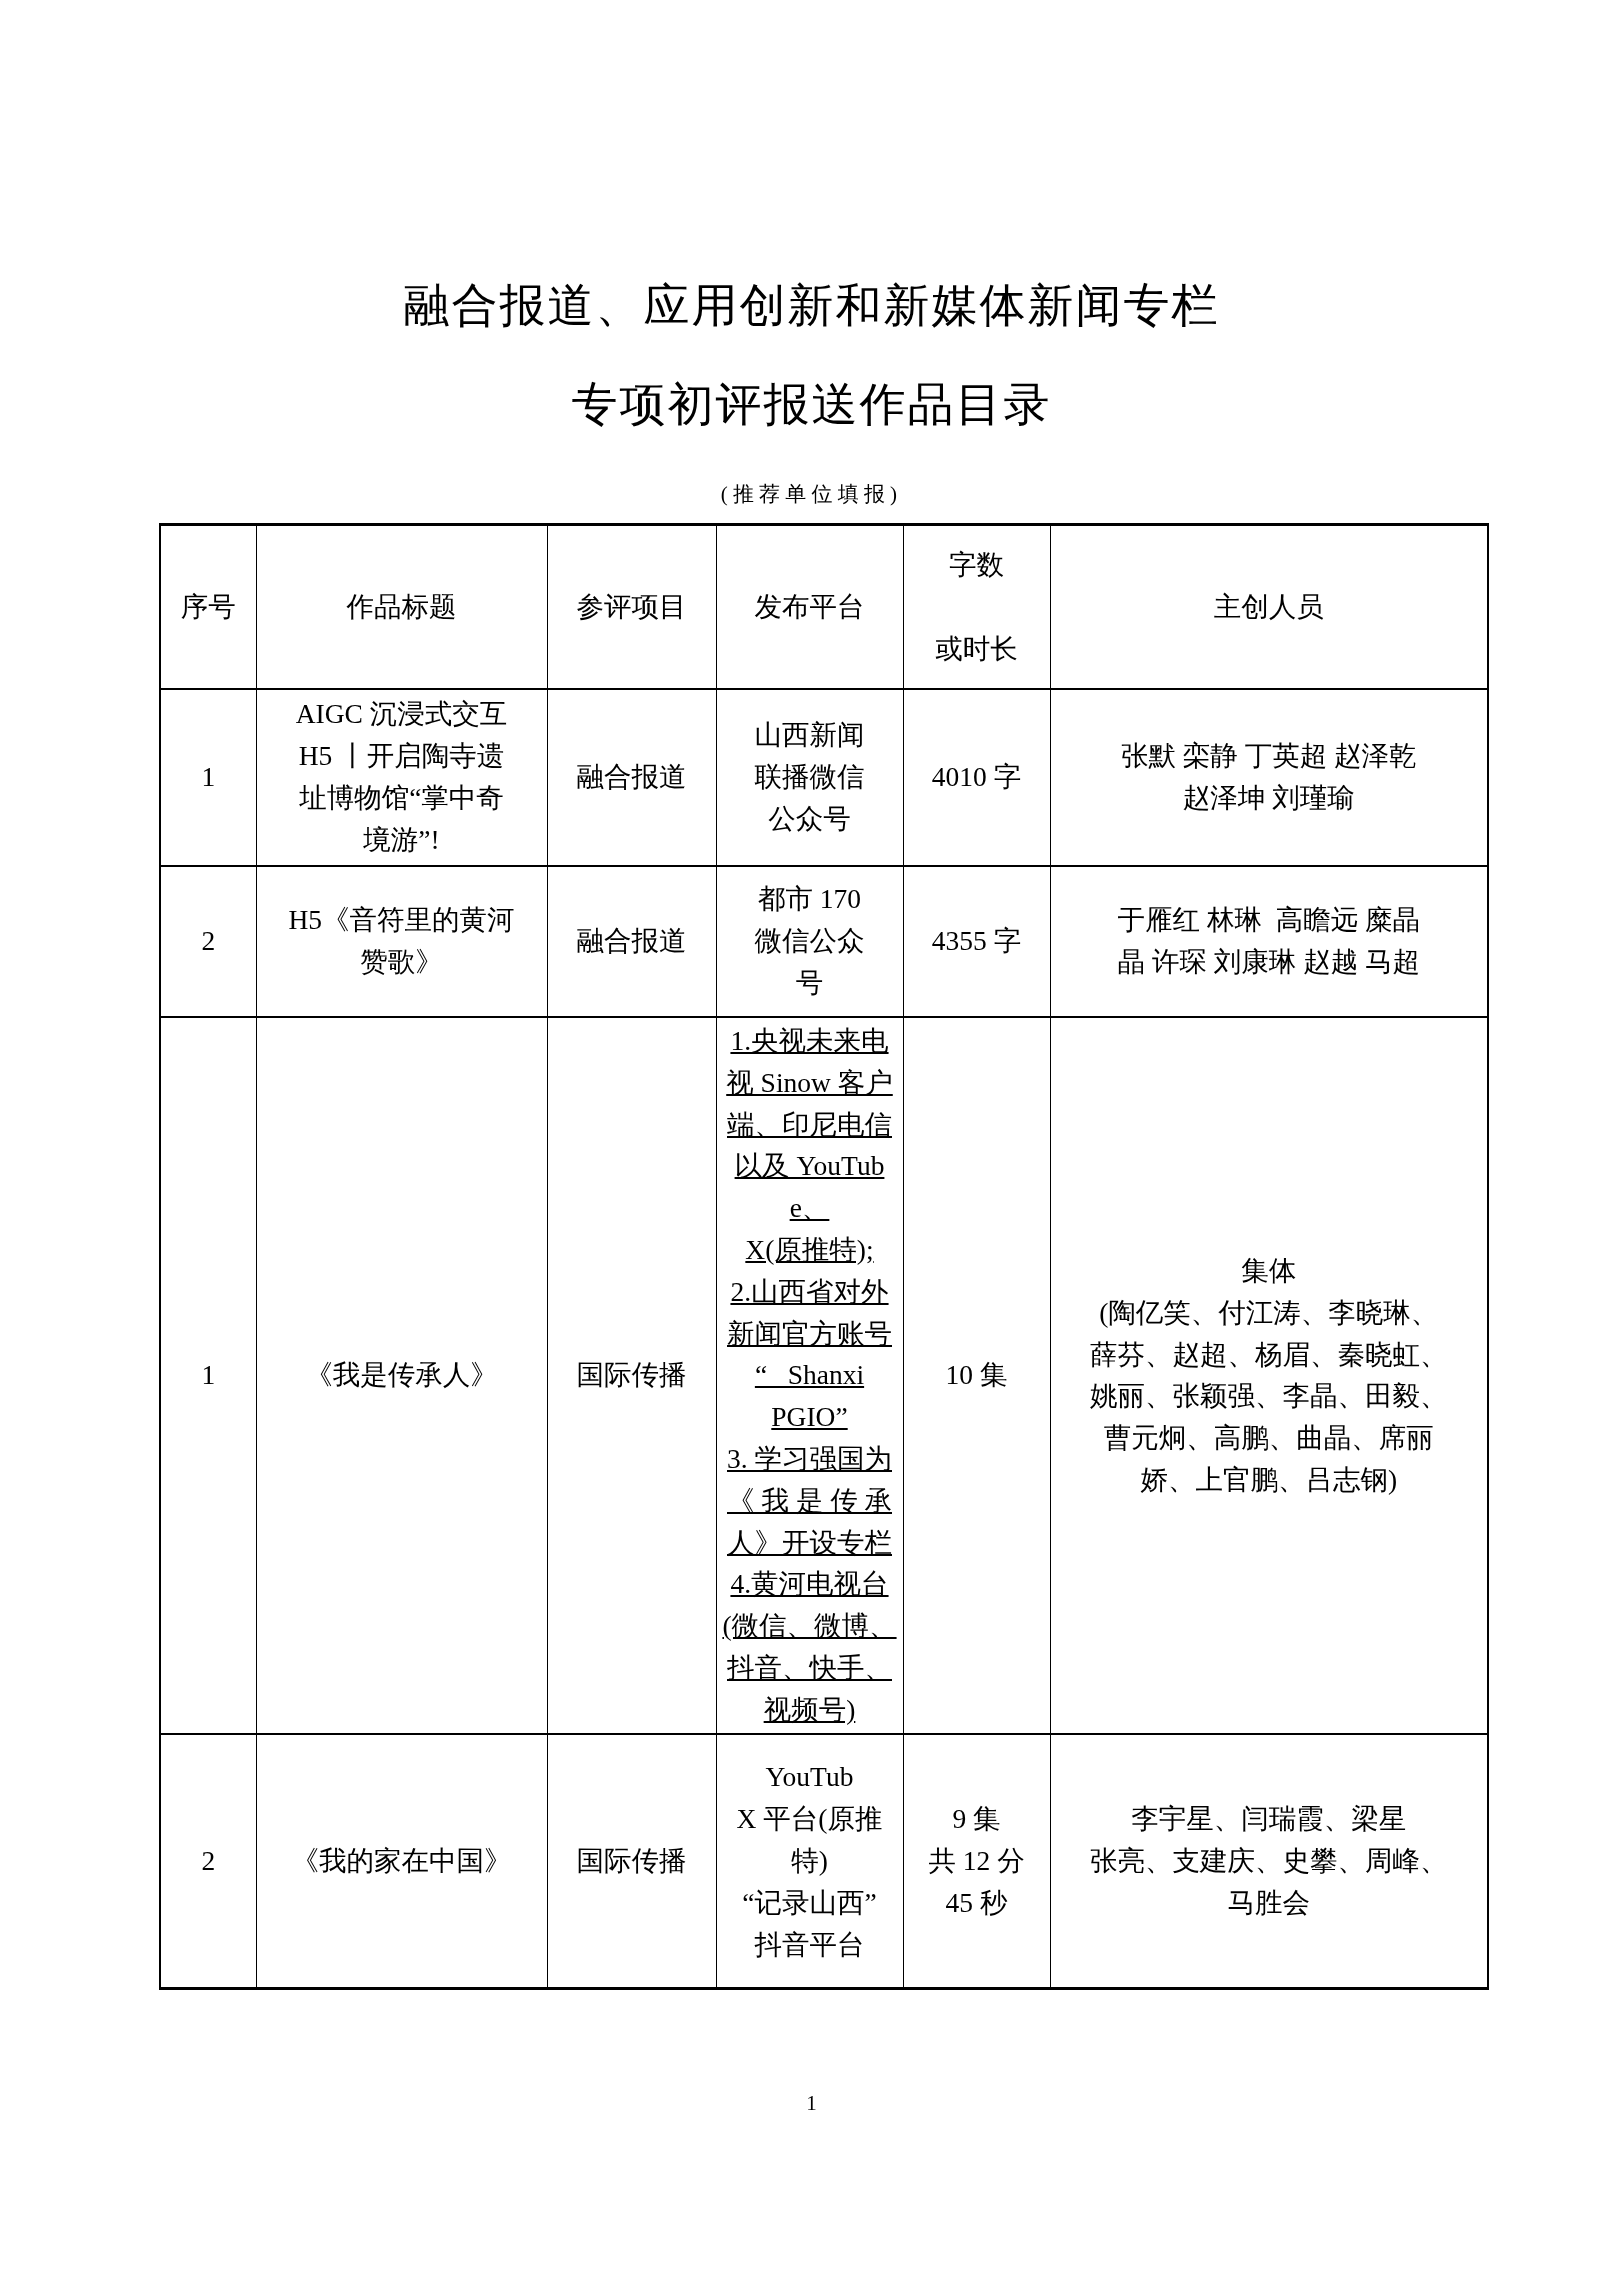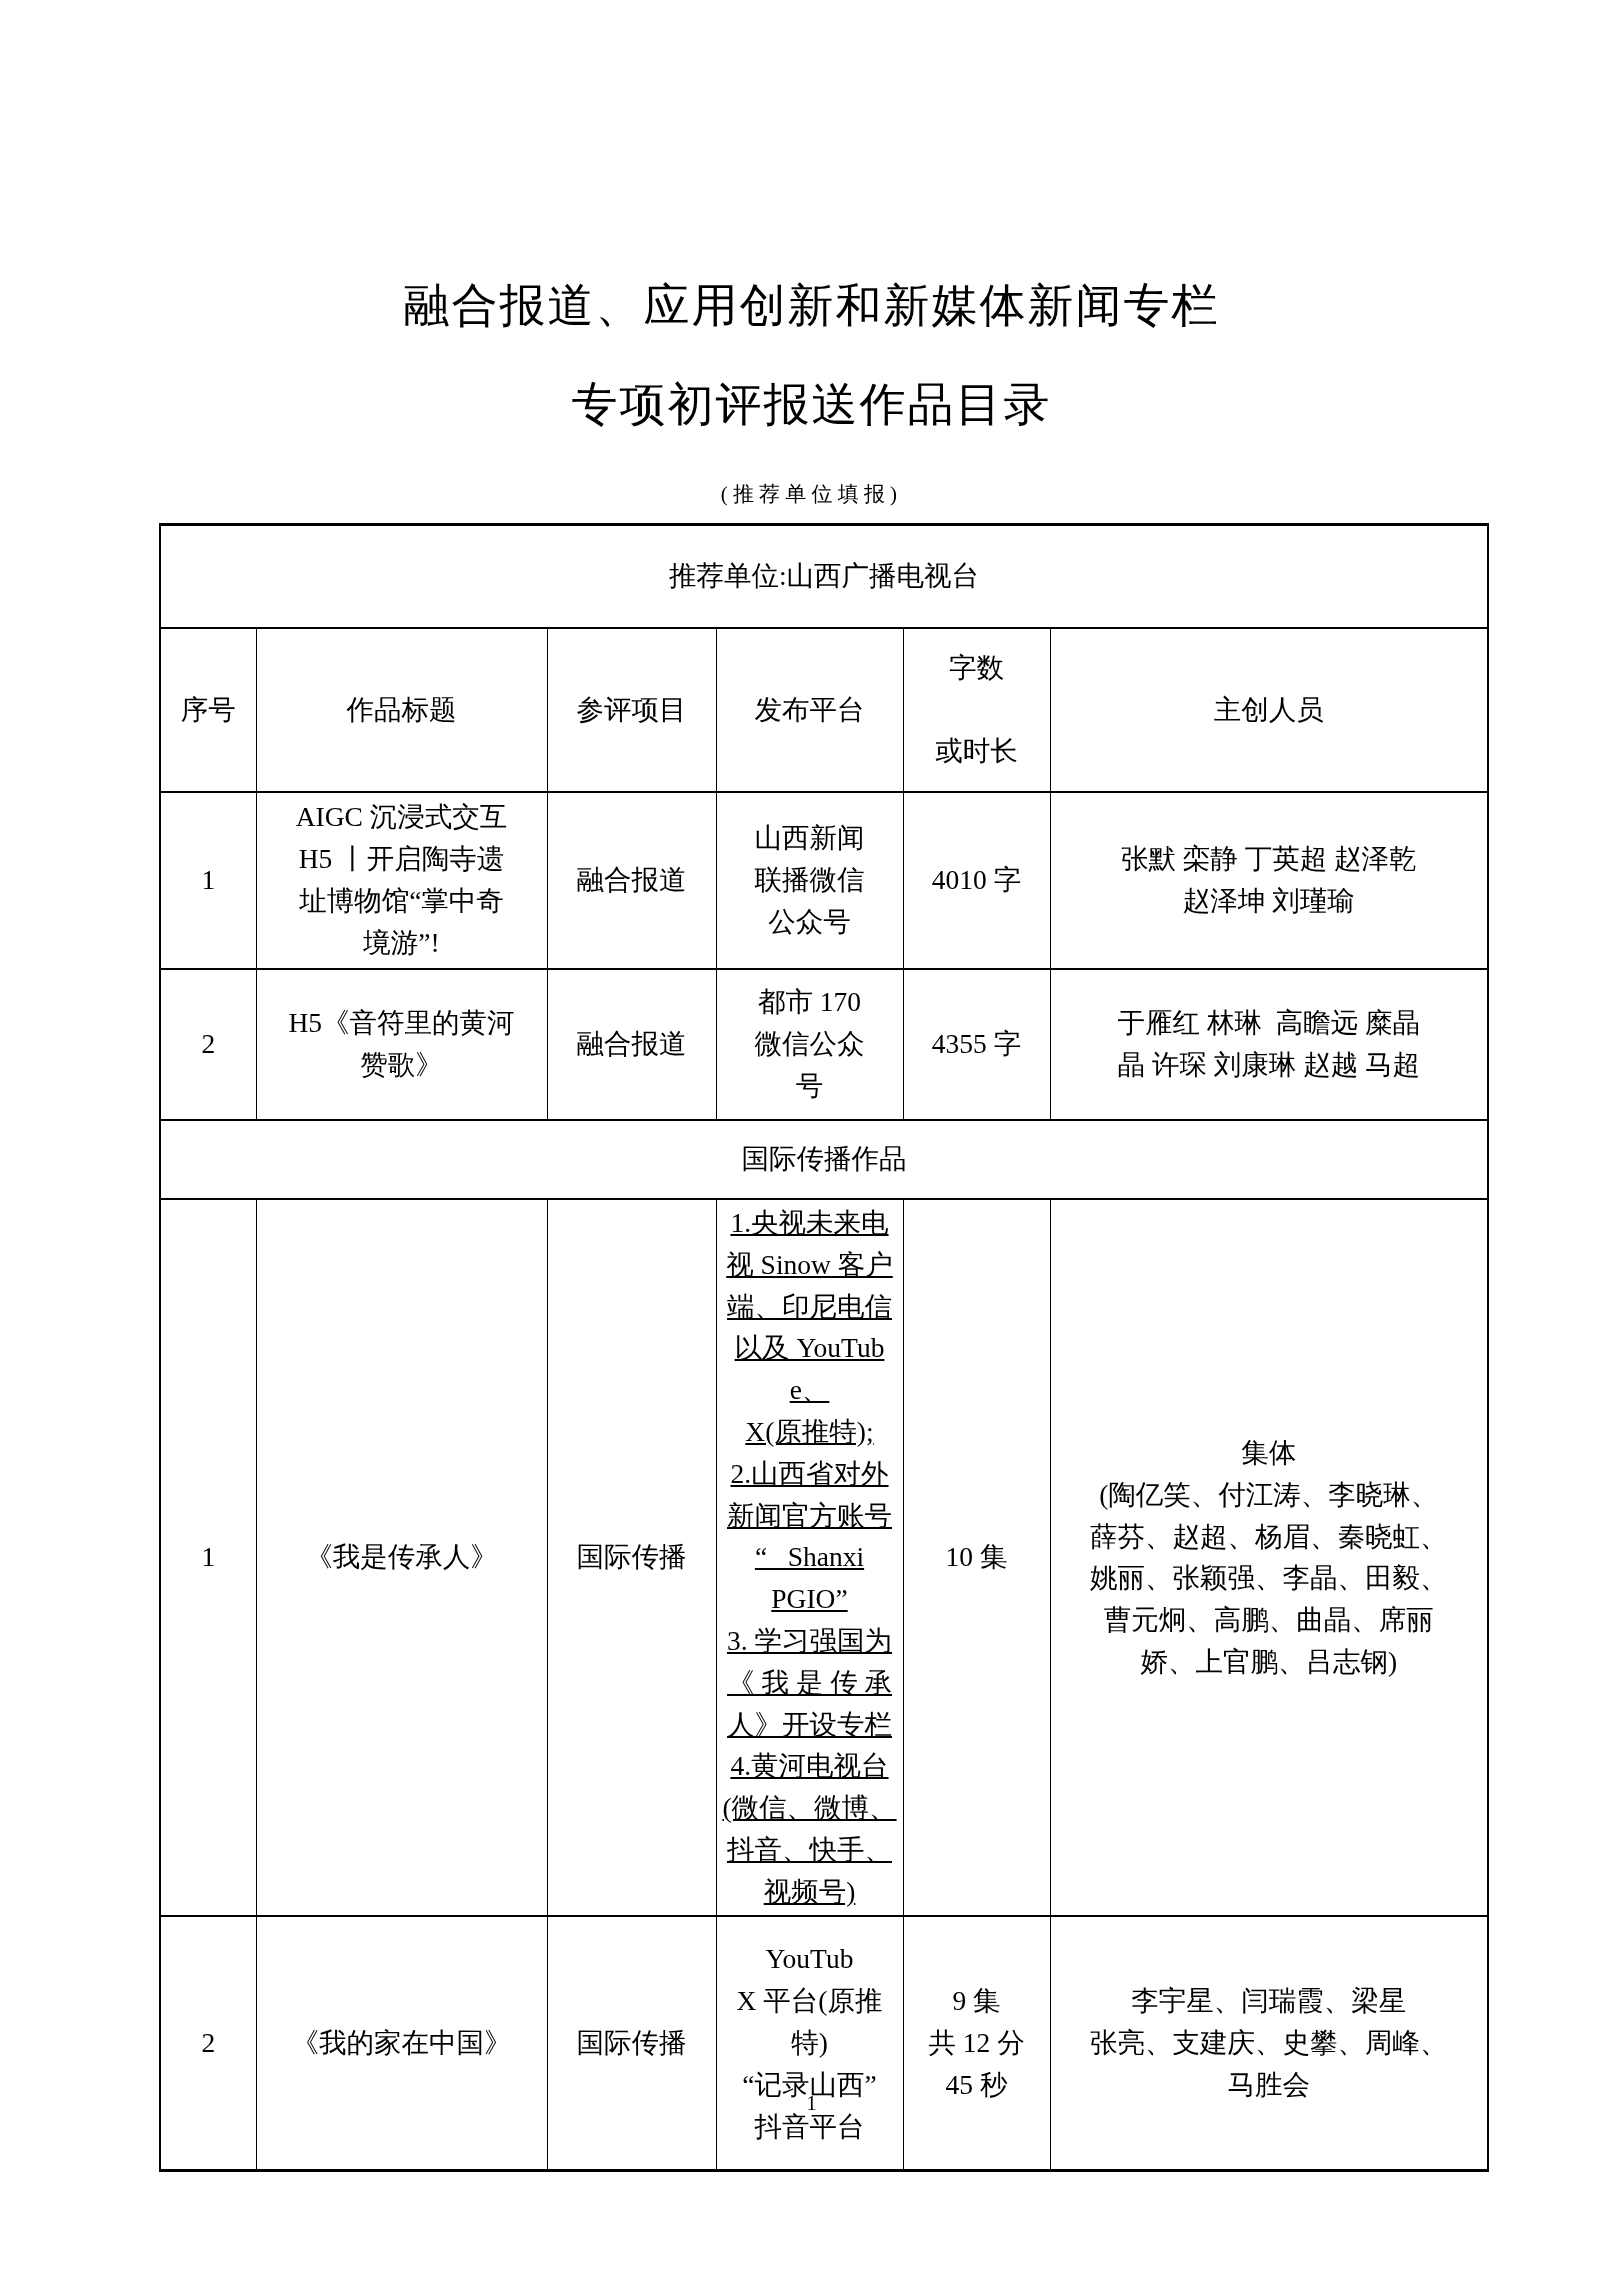--- a/index.html
+++ b/index.html
@@ -78,23 +78,20 @@
   <table class="catalog">
     <colgroup>
       <col style="width:96px">
       <col style="width:291px">
       <col style="width:169px">
       <col style="width:187px">
       <col style="width:147px">
       <col style="width:438px">
     </colgroup>
     <tbody>
-      <tr class="r-unit">
-        <td colspan="6" class="unit-cell">推荐单位:山西广播电视台</td>
-      </tr>
 
       <tr class="r-head">
         <td>序号</td>
         <td>作品标题</td>
         <td>参评项目</td>
         <td>发布平台</td>
         <td>字数
 
 或时长</td>
         <td>主创人员</td>
@@ -121,23 +118,20 @@
 赞歌》</td>
         <td>融合报道</td>
         <td>都市 170
 微信公众
 号</td>
         <td>4355 字</td>
         <td>于雁红 林琳  高瞻远 糜晶
 晶 许琛 刘康琳 赵越 马超</td>
       </tr>
 
-      <tr class="r-sect">
-        <td colspan="6">国际传播作品</td>
-      </tr>
 
       <tr class="r3">
         <td class="seq">1</td>
         <td>《我是传承人》</td>
         <td>国际传播</td>
         <td class="small align-left">1.央视未来电
 视 Sinow 客户
 端、印尼电信
 以及 YouTube、
 X(原推特);

